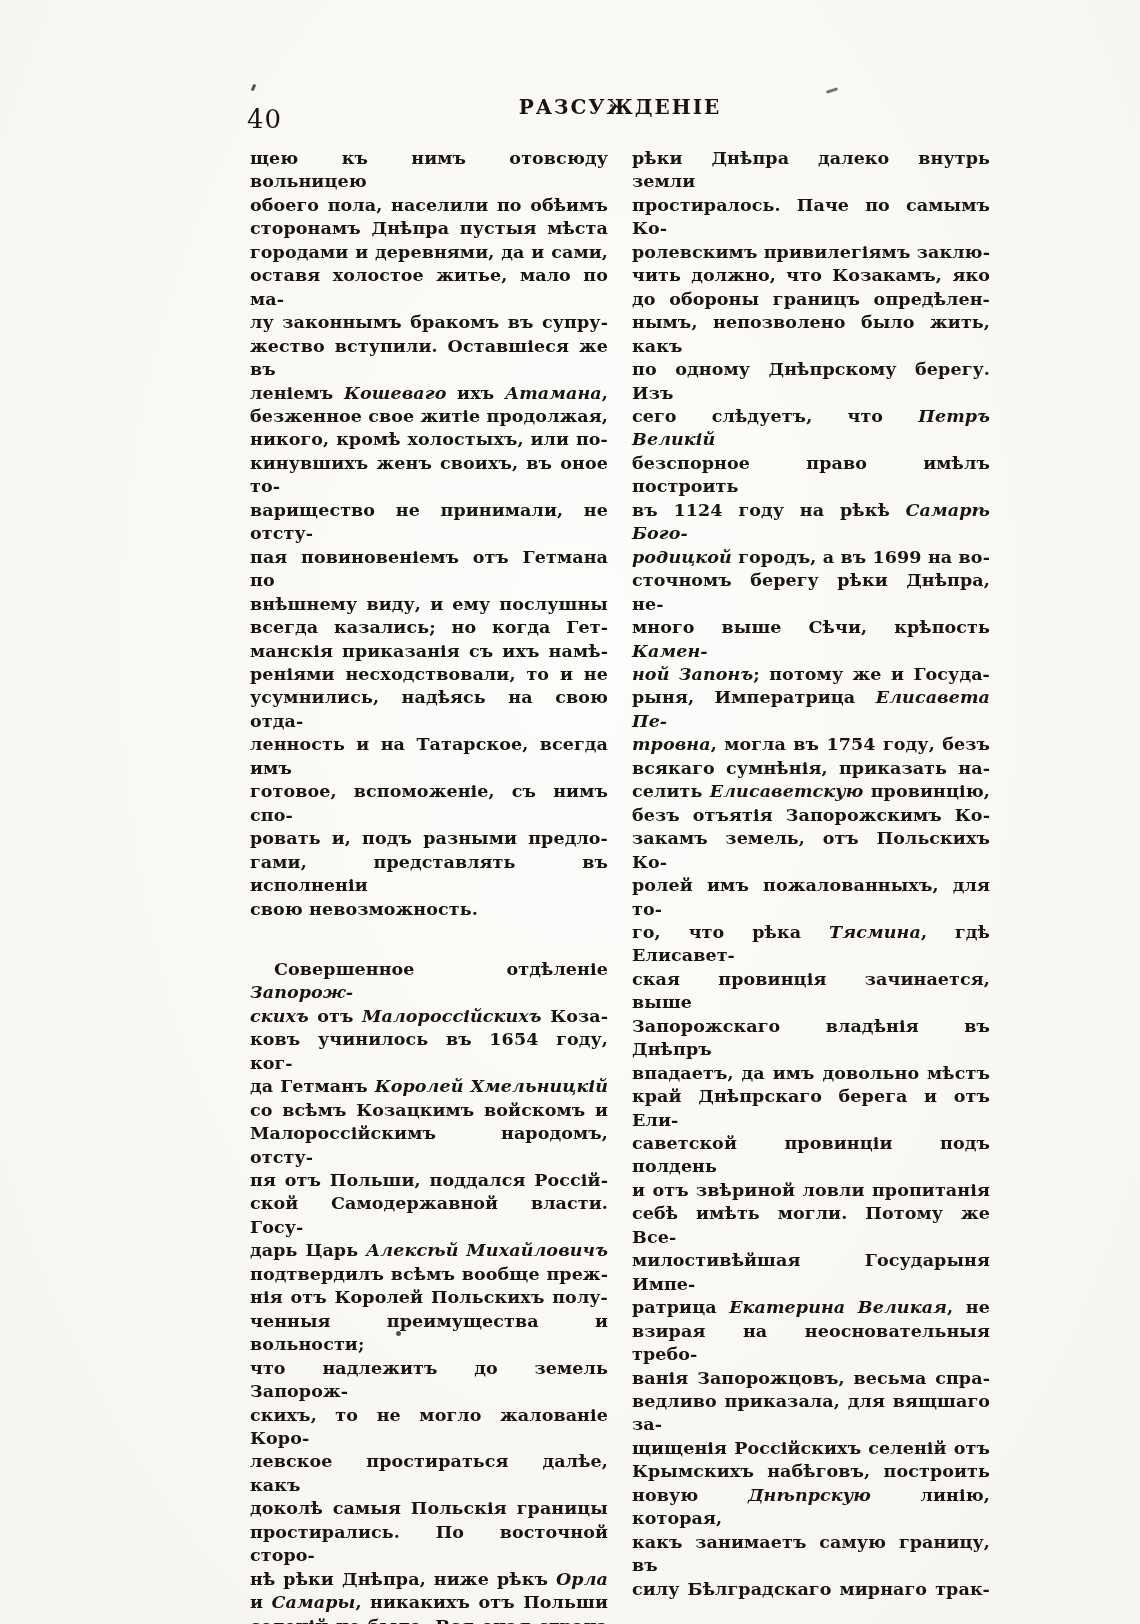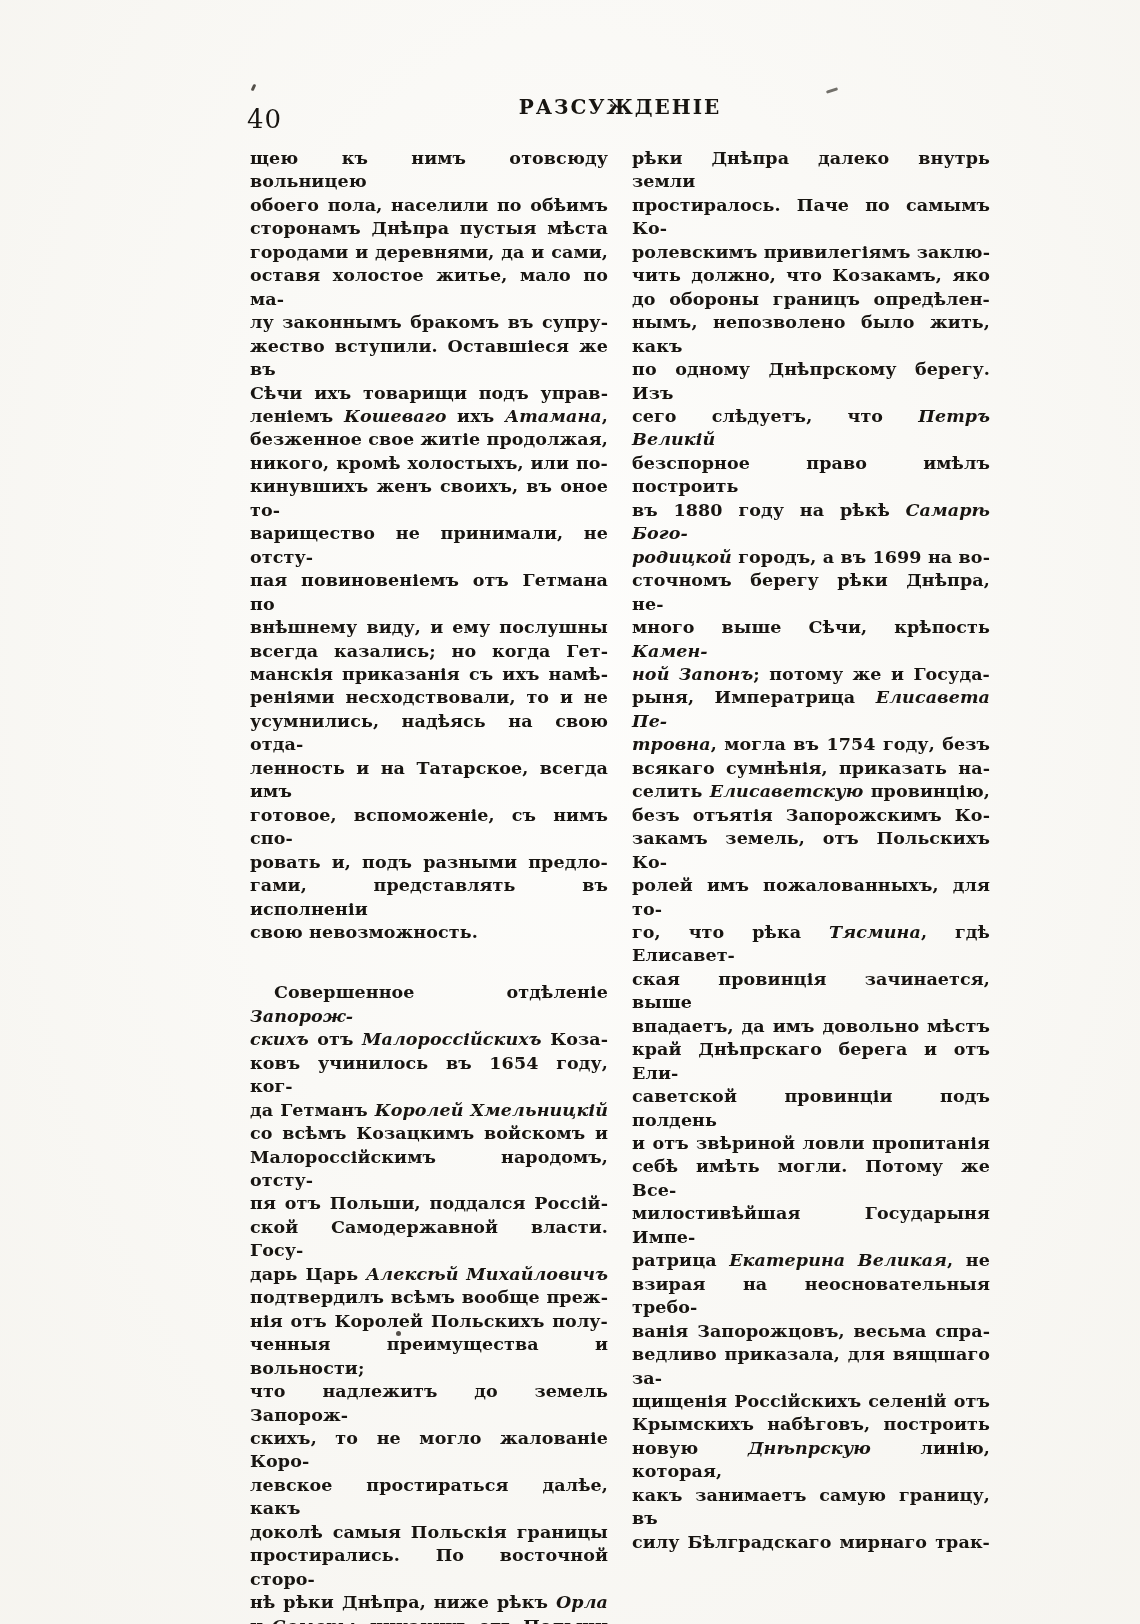--- a/index.html
+++ b/index.html
@@ -66,21 +66,20 @@
 
 <div class="text-block">
   <div class="col">
       <div class="line"><span>щею къ нимъ отовсюду вольницею</span></div>
       <div class="line"><span>обоего пола, населили по обѣимъ</span></div>
       <div class="line"><span>сторонамъ Днѣпра пустыя мѣста</span></div>
       <div class="line"><span>городами и деревнями, да и сами,</span></div>
       <div class="line"><span>оставя холостое житье, мало по ма-</span></div>
       <div class="line"><span>лу законнымъ бракомъ въ супру-</span></div>
       <div class="line"><span>жество вступили. Оставшіеся же въ</span></div>
-      <div class="line"><span>Сѣчи ихъ товарищи подъ управ-</span></div>
       <div class="line"><span>леніемъ </span><i>Кошеваго</i><span> ихъ </span><i>Атамана</i><span>,</span></div>
       <div class="line"><span>безженное свое житіе продолжая,</span></div>
       <div class="line"><span>никого, кромѣ холостыхъ, или по-</span></div>
       <div class="line"><span>кинувшихъ женъ своихъ, въ оное то-</span></div>
       <div class="line"><span>варищество не принимали, не отсту-</span></div>
       <div class="line"><span>пая повиновеніемъ отъ Гетмана по</span></div>
       <div class="line"><span>внѣшнему виду, и ему послушны</span></div>
       <div class="line"><span>всегда казались; но когда Гет-</span></div>
       <div class="line"><span>манскія приказанія съ ихъ намѣ-</span></div>
       <div class="line"><span>реніями несходствовали, то и не</span></div>
@@ -114,34 +113,35 @@
   <div class="col">
       <div class="line"><span>рѣки Днѣпра далеко внутрь земли</span></div>
       <div class="line"><span>простиралось. Паче по самымъ Ко-</span></div>
       <div class="line"><span>ролевскимъ привилегіямъ заклю-</span></div>
       <div class="line"><span>чить должно, что Козакамъ, яко</span></div>
       <div class="line"><span>до обороны границъ опредѣлен-</span></div>
       <div class="line"><span>нымъ, непозволено было жить, какъ</span></div>
       <div class="line"><span>по одному Днѣпрскому берегу. Изъ</span></div>
       <div class="line"><span>сего слѣдуетъ, что </span><i>Петръ Великій</i></div>
       <div class="line"><span>безспорное право имѣлъ построить</span></div>
-      <div class="line"><span>въ 1880 году на рѣкѣ </span><i>Самарѣ Бого-</i></div>
+      <div class="line"><span>въ 1124 году на рѣкѣ </span><i>Самарѣ Бого-</i></div>
       <div class="line"><i>родицкой</i><span> городъ, а въ 1699 на во-</span></div>
       <div class="line"><span>сточномъ берегу рѣки Днѣпра, не-</span></div>
       <div class="line"><span>много выше Сѣчи, крѣпость </span><i>Камен-</i></div>
       <div class="line"><i>ной Запонъ</i><span>; потому же и Госуда-</span></div>
       <div class="line"><span>рыня, Императрица </span><i>Елисавета Пе-</i></div>
       <div class="line"><i>тровна</i><span>, могла въ 1754 году, безъ</span></div>
       <div class="line"><span>всякаго сумнѣнія, приказать на-</span></div>
       <div class="line"><span>селить </span><i>Елисаветскую</i><span> провинцію,</span></div>
       <div class="line"><span>безъ отъятія Запорожскимъ Ко-</span></div>
       <div class="line"><span>закамъ земель, отъ Польскихъ Ко-</span></div>
       <div class="line"><span>ролей имъ пожалованныхъ, для то-</span></div>
       <div class="line"><span>го, что рѣка </span><i>Тясмина</i><span>, гдѣ Елисавет-</span></div>
       <div class="line"><span>ская провинція зачинается, выше</span></div>
+      <div class="line"><span>Запорожскаго владѣнія въ Днѣпръ</span></div>
       <div class="line"><span>впадаетъ, да имъ довольно мѣстъ</span></div>
       <div class="line"><span>край Днѣпрскаго берега и отъ Ели-</span></div>
       <div class="line"><span>саветской провинціи подъ полдень</span></div>
       <div class="line"><span>и отъ звѣриной ловли пропитанія</span></div>
       <div class="line"><span>себѣ имѣть могли. Потому же Все-</span></div>
       <div class="line"><span>милостивѣйшая Государыня Импе-</span></div>
       <div class="line"><span>ратрица </span><i>Екатерина Великая</i><span>, не</span></div>
       <div class="line"><span>взирая на неосновательныя требо-</span></div>
       <div class="line"><span>ванія Запорожцовъ, весьма спра-</span></div>
       <div class="line"><span>ведливо приказала, для вящшаго за-</span></div>

